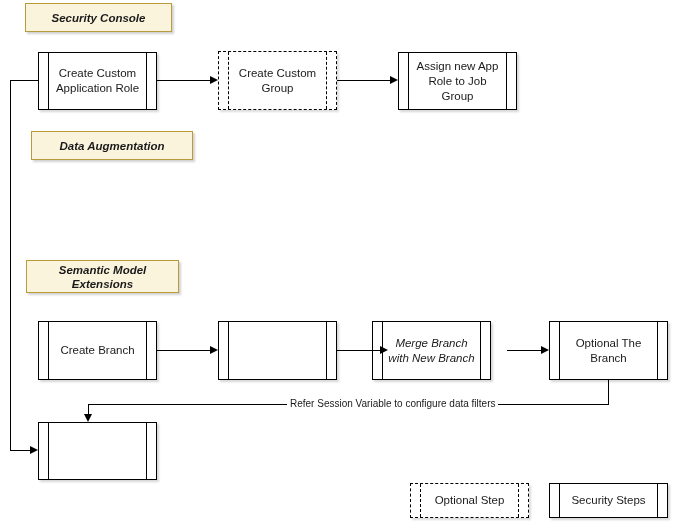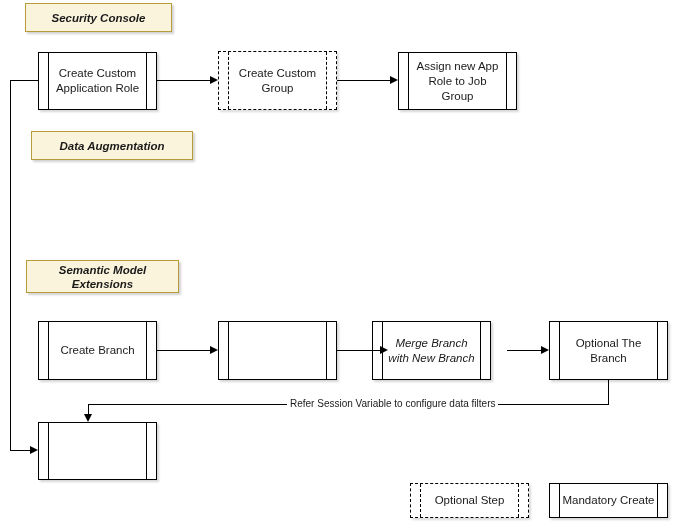--- a/index.html
+++ b/index.html
@@ -211,16 +211,16 @@
 
   <div class="pbox dashed" style="left:410px; top:483px; width:119px; height:35px;">
     <span class="bar left"></span>
     <span class="bar right"></span>
     <span class="ptext">Optional Step</span>
   </div>
 
   <div class="pbox" style="left:549px; top:483px; width:119px; height:35px;">
     <span class="bar left"></span>
     <span class="bar right"></span>
-    <span class="ptext">Mandatory Create</span>
+    <span class="ptext">Security Steps</span>
   </div>
 
 </div>
 
 </body></html>

